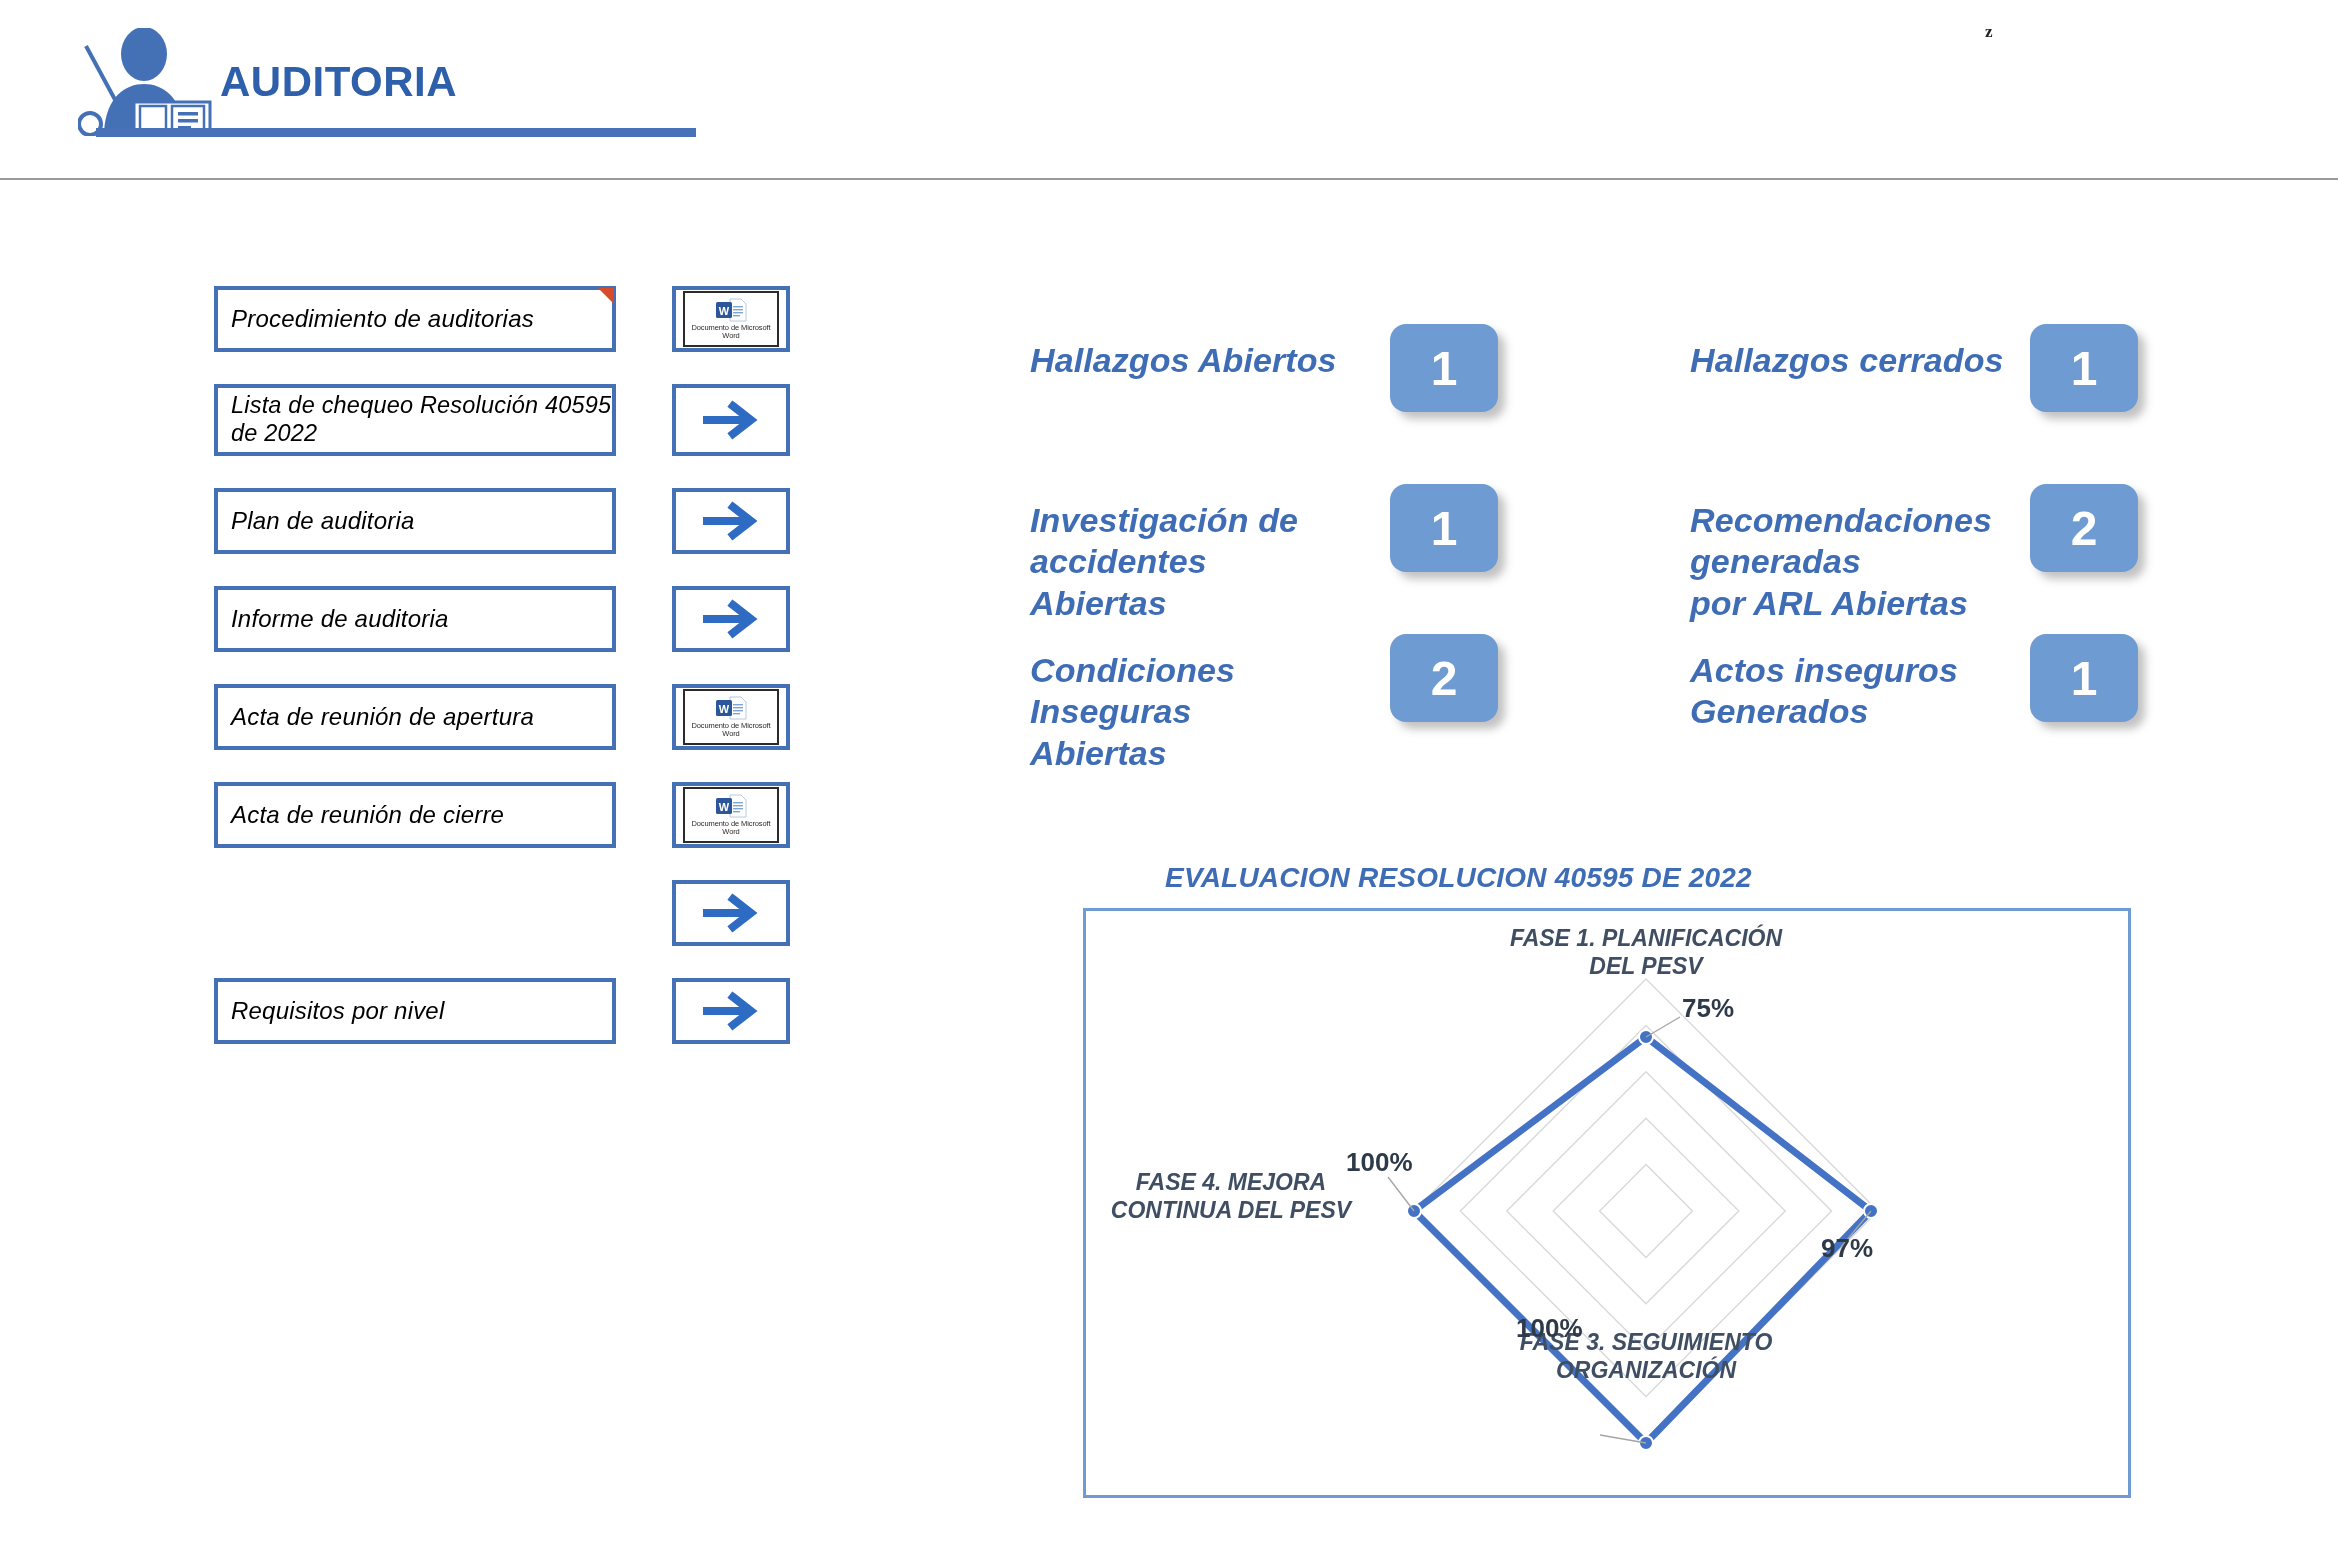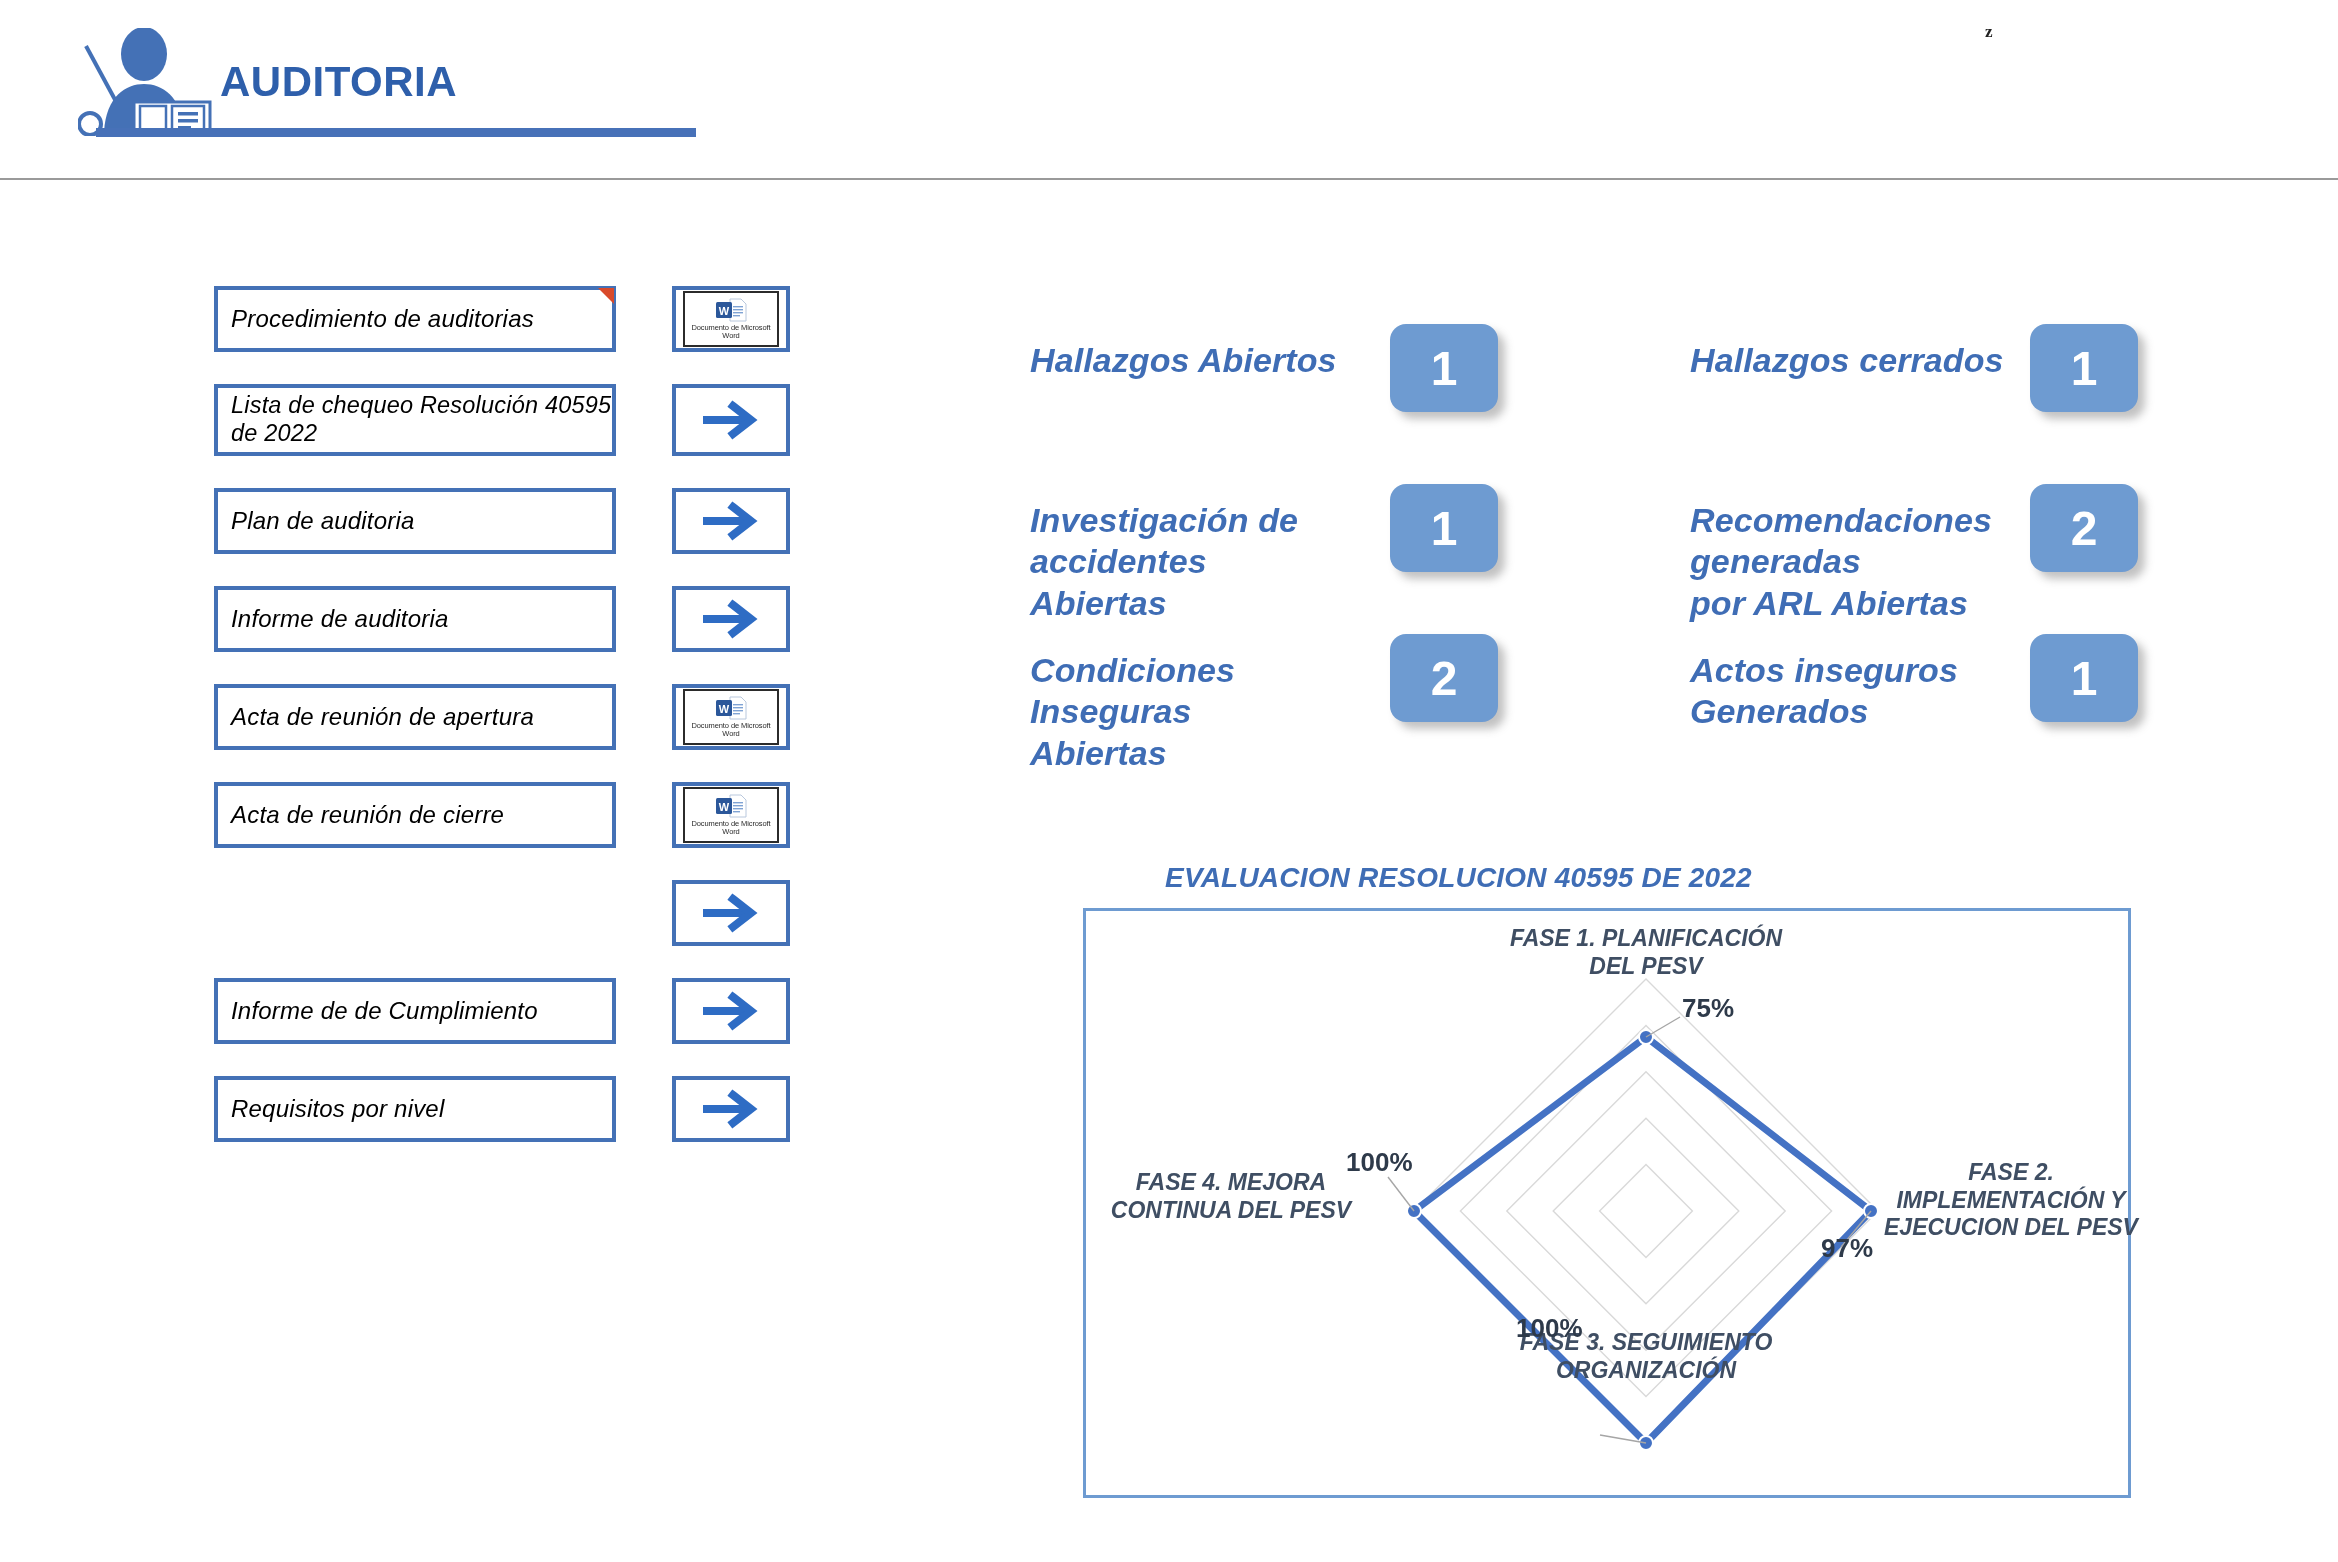--- a/index.html
+++ b/index.html
@@ -222,31 +222,20 @@
                 <rect x="19" y="17" width="7" height="1.4" fill="#7fa3d4"></rect>
                 <rect x="2" y="4" width="16" height="16" rx="1.5" fill="#2B579A"></rect>
                 <text x="10" y="16.5" font-family="Liberation Sans, sans-serif" font-size="11" font-weight="bold" fill="#ffffff" text-anchor="middle">W</text>
               </svg></span>
             <div class="cap">Documento de
 Microsoft Word</div>
           </div>
         </div>
       </div>
       <div class="docrow">
-        <div class="actbox">
-          <span class="arrow-ico"><svg viewBox="0 0 64 40" width="64" height="40">
-              <line x1="4" y1="20" x2="46" y2="20" stroke="#2E6CC4" stroke-width="8"></line>
-              <polyline points="34,6 52,20 34,34" fill="none" stroke="#2E6CC4" stroke-width="8" stroke-linecap="square" stroke-linejoin="miter"></polyline>
-            </svg></span>
-        </div>
-      </div>
-      <div class="docrow">
-        <div class="docbox">
-          <span class="lbl">Informe de de Cumplimiento</span>
-        </div>
         <div class="actbox">
           <span class="arrow-ico"><svg viewBox="0 0 64 40" width="64" height="40">
               <line x1="4" y1="20" x2="46" y2="20" stroke="#2E6CC4" stroke-width="8"></line>
               <polyline points="34,6 52,20 34,34" fill="none" stroke="#2E6CC4" stroke-width="8" stroke-linecap="square" stroke-linejoin="miter"></polyline>
             </svg></span>
         </div>
       </div>
       <div class="docrow">
         <div class="docbox">
           <span class="lbl">Requisitos por nivel</span>
@@ -309,23 +298,20 @@
         </g>
       <g id="radar-leaders">
           <line x1="560.0" y1="126.0" x2="594.0" y2="106.0" stroke="#A6A6A6" stroke-width="1.4"></line>
           <line x1="785.0" y1="300.0" x2="755.0" y2="336.0" stroke="#A6A6A6" stroke-width="1.4"></line>
           <line x1="560.0" y1="532.0" x2="514.0" y2="524.0" stroke="#A6A6A6" stroke-width="1.4"></line>
           <line x1="328.0" y1="300.0" x2="302.0" y2="266.0" stroke="#A6A6A6" stroke-width="1.4"></line>
         </g>
     </svg>
   <div class="ax-label" style="left: 330px; top: 14px; width: 460px; text-align: center;">FASE 1. PLANIFICACIÓN
 DEL PESV</div>
-      <div class="ax-label" style="left: 790px; top: 248px; width: 270px; text-align: center;">FASE 2.
-IMPLEMENTACIÓN Y
-EJECUCION DEL PESV</div>
       <div class="ax-label" style="left: 330px; top: 418px; width: 460px; text-align: center;">FASE 3. SEGUIMIENTO
 ORGANIZACIÓN</div>
       <div class="ax-label" style="left: -20px; top: 258px; width: 330px; text-align: center;">FASE 4. MEJORA
 CONTINUA DEL PESV</div>
       <div class="val-label" style="left: 596px; top: 82px;">75%</div>
       <div class="val-label" style="left: 735px; top: 322px;">97%</div>
       <div class="val-label" style="left: 430px; top: 402px;">100%</div>
       <div class="val-label" style="left: 260px; top: 236px;">100%</div>
     </div>
 

